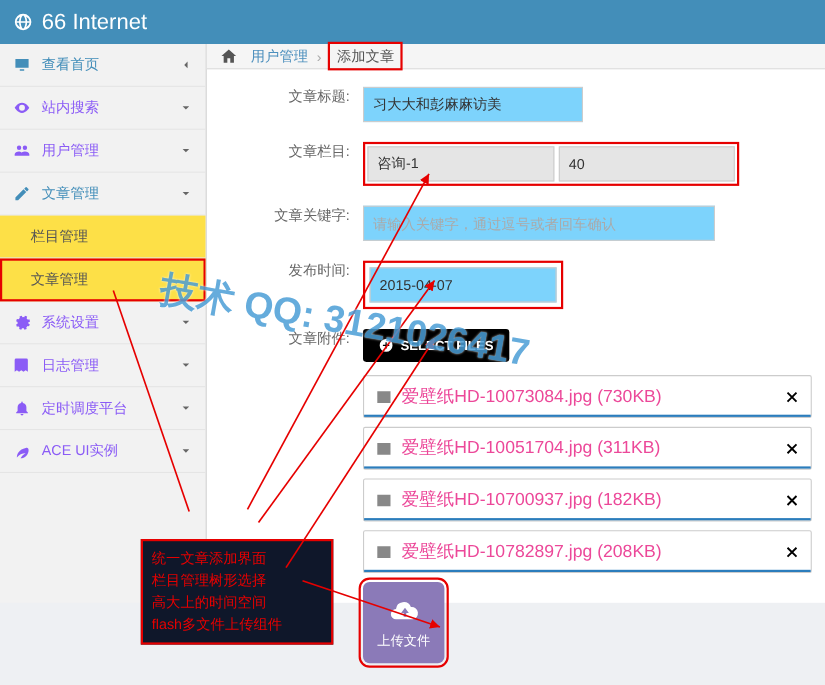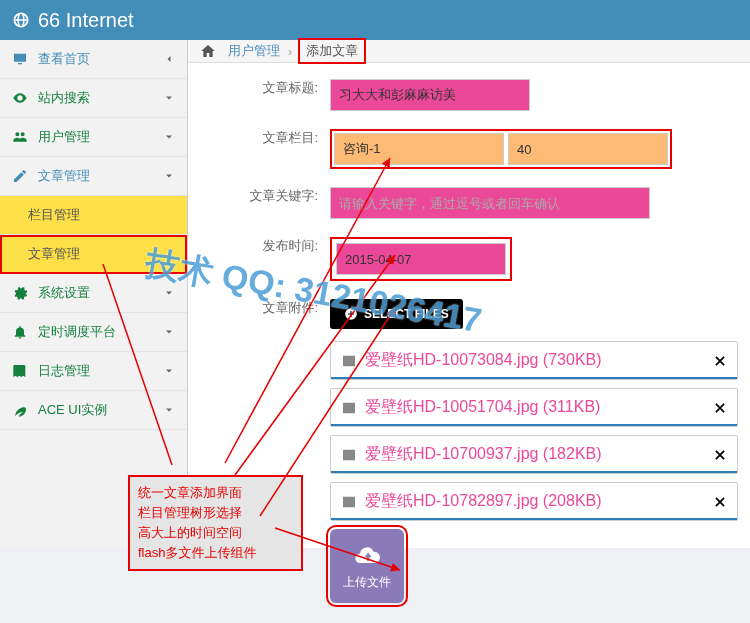--- a/index.html
+++ b/index.html
@@ -1,57 +1,57 @@
 <!DOCTYPE html>
 <html><head>
 <meta charset="utf-8">
 <style>
   *{box-sizing:border-box;margin:0;padding:0;font-family:"Microsoft YaHei",Arial,sans-serif}
   body{width:750px;height:623px;overflow:hidden;background:#eef0f3;color:#555;font-size:13px;position:relative}
   .topbar{height:40px;background:#438eb9;color:#fff;display:flex;align-items:center;padding:0 12px;font-size:20px}
   .topbar .globe{width:18px;height:18px;margin-right:8px;fill:#fff}
   .shell{display:flex;height:508px}
   .sidebar{width:188px;background:#f2f2f2;border-right:1px solid #ccc;overflow:hidden}
-  .side-item{display:flex;align-items:center;padding:10px 12px;border-bottom:1px solid #e5e5e5;cursor:pointer;color:#15803d}
+  .side-item{display:flex;align-items:center;padding:10px 12px;border-bottom:1px solid #e5e5e5;cursor:pointer;color:#8b5cf6}
   .side-item.active{color:#438eb9}
   .side-item .ic{width:16px;height:16px;margin-right:10px;fill:currentColor;flex-shrink:0}
   .side-item .chev{width:12px;height:12px;margin-left:auto;fill:#666}
   .subnav{background:#fde047}
   .sub-item{padding:10px 10px 10px 28px;border-bottom:1px solid #e5e5e5;color:#555;cursor:pointer}
   .sub-item.highlight{outline:2px solid #e60000;outline-offset:-2px}
   .main{flex:1;background:#fff;display:flex;flex-direction:column;position:relative}
   .breadcrumb{height:36px;border-bottom:1px solid #ddd;display:flex;align-items:center;padding:0 12px;background:#f5f5f5;color:#4c8fbd}
   .breadcrumb .home{width:16px;height:16px;fill:#555;margin-right:8px}
   .breadcrumb span{margin:0 4px}
   .breadcrumb .sep{color:#aaa}
   .breadcrumb .cur{outline:2px solid #e60000;padding:2px 6px;color:#555}
   .form{padding:16px 12px 0 12px}
   .row{display:flex;margin-bottom:18px}
   .lab{width:130px;text-align:right;padding-right:12px;color:#666}
-  .inp{height:32px;border:1px solid #ccc;padding:0 8px;font-size:13px;background:#ec4899;color:#333}
+  .inp{height:32px;border:1px solid #ccc;padding:0 8px;font-size:13px;background:#7dd3fc;color:#333}
   .inp::placeholder{color:#aaa}
   .inp.title{width:200px}
   .col-wrap{display:flex;border:2px solid #e60000;padding:2px}
-  .col-wrap .inp{background:#fdba74;border:1px solid #ccc}
+  .col-wrap .inp{background:#e5e5e5;border:1px solid #ccc}
   .col-wrap .inp:first-child{width:170px;margin-right:4px}
   .col-wrap .inp:last-child{width:160px}
   .date-wrap{border:2px solid #e60000;padding:4px}
   .date-wrap .inp{width:170px}
   .filebtn{display:inline-flex;align-items:center;background:#000000;color:#fff;border-radius:3px;padding:8px 14px;font-weight:bold;font-size:12px;cursor:pointer}
   .filebtn .plus{width:14px;height:14px;fill:#fff;margin-right:6px}
   .file-list{margin-left:130px;margin-top:-6px}
   .file-item{display:flex;align-items:center;border:1px solid #ccc;border-radius:2px;margin-bottom:8px;padding:8px 10px;position:relative}
   .file-item .pic{width:16px;height:16px;fill:#888;margin-right:8px}
   .file-item .nm{flex:1;font-size:16px;color:#ec4899}
   .file-item .x{width:14px;height:14px;fill:#333;cursor:pointer}
   .file-item .bar{position:absolute;left:0;bottom:0;height:2px;background:#2b7dbc;width:100%}
   .upload-tile{width:74px;height:74px;background:#8b7ab8;color:#fff;border-radius:6px;display:flex;flex-direction:column;align-items:center;justify-content:center;margin-left:130px;margin-top:8px;cursor:pointer;outline:2px solid #e60000;outline-offset:2px}
   .upload-tile svg{width:28px;height:28px;fill:#fff}
   .upload-tile span{font-size:12px;margin-top:4px}
-  .note{position:absolute;left:-60px;top:435px;width:175px;border:2px solid #e60000;background:#e5e5e5;padding:6px 8px;color:#e60000;font-size:13px;line-height:20px;z-index:30}
+  .note{position:absolute;left:-60px;top:450px;width:175px;border:2px solid #e60000;background:#0f172a;padding:6px 8px;color:#e60000;font-size:13px;line-height:20px;z-index:30}
   .overlay{position:absolute;top:0;left:0;pointer-events:none;z-index:40}
   .wm{position:absolute;left:150px;top:240px;font-size:34px;font-weight:bold;color:#4b9ed6;opacity:.85;transform:rotate(10deg);transform-origin:left top;pointer-events:none;z-index:50;white-space:nowrap;text-shadow:0 0 2px #fff}
 </style>
 </head>
 <body>
 
 <div class="topbar">
   <svg class="globe" viewBox="0 0 24 24">
       <path d="M12 2a10 10 0 1 0 0 20 10 10 0 0 0 0-20zm7.9 9h-3a16 16 0 0 0-1.2-5.5A8 8 0 0 1 19.9 11zM12 4c1 0 2.5 2.5 2.9 7H9.1C9.5 6.5 11 4 12 4zM8.3 5.5A16 16 0 0 0 7.1 11h-3a8 8 0 0 1 4.2-5.5zM4.1 13h3a16 16 0 0 0 1.2 5.5A8 8 0 0 1 4.1 13zM12 20c-1 0-2.5-2.5-2.9-7h5.8c-.4 4.5-1.9 7-2.9 7zm3.7-1.5a16 16 0 0 0 1.2-5.5h3a8 8 0 0 1-4.2 5.5z"></path>
     </svg>
@@ -104,32 +104,32 @@
       <svg class="ic" viewBox="0 0 24 24">
           <path d="M12 8a4 4 0 1 0 0 8 4 4 0 0 0 0-8zm9 4l2-1-1-3-2 .5a9 9 0 0 0-1.7-1.7L19 4l-3-1-1 2a9 9 0 0 0-2.4 0l-1-2-3 1 .5 2.3A9 9 0 0 0 7.4 8L5 7.5l-1 3 2 1a9 9 0 0 0 0 2.4l-2 1 1 3 2-.5a9 9 0 0 0 1.7 1.7L8 21l3 1 1-2a9 9 0 0 0 2.4 0l1 2 3-1-.5-2.3a9 9 0 0 0 1.7-1.7l2 .5 1-3-2-1a9 9 0 0 0 0-2.4z"></path>
         </svg>
       <span>系统设置</span>
       <svg class="chev" viewBox="0 0 24 24">
           <path d="M6 9l6 6 6-6z"></path>
         </svg>
     </div>
     <div class="side-item">
       <svg class="ic" viewBox="0 0 24 24">
+          <path d="M4 3h14a2 2 0 0 1 2 2v16l-3-2-3 2-3-2-3 2-3-2-3 2V5a2 2 0 0 1 2-2z"></path>
+        </svg>
+      <span>日志管理</span>
+      <svg class="chev" viewBox="0 0 24 24">
+          <path d="M6 9l6 6 6-6z"></path>
+        </svg>
+    </div>
+    <div class="side-item">
+      <svg class="ic" viewBox="0 0 24 24">
           <path d="M12 22a2 2 0 0 0 2-2h-4a2 2 0 0 0 2 2zm6-6V11a6 6 0 0 0-5-5.9V4a1 1 0 0 0-2 0v1.1A6 6 0 0 0 6 11v5l-2 2v1h16v-1l-2-2z"></path>
         </svg>
       <span>定时调度平台</span>
-      <svg class="chev" viewBox="0 0 24 24">
-          <path d="M6 9l6 6 6-6z"></path>
-        </svg>
-    </div>
-    <div class="side-item">
-      <svg class="ic" viewBox="0 0 24 24">
-          <path d="M4 3h14a2 2 0 0 1 2 2v16l-3-2-3 2-3-2-3 2-3-2-3 2V5a2 2 0 0 1 2-2z"></path>
-        </svg>
-      <span>日志管理</span>
       <svg class="chev" viewBox="0 0 24 24">
           <path d="M6 9l6 6 6-6z"></path>
         </svg>
     </div>
     <div class="side-item">
       <svg class="ic" viewBox="0 0 24 24">
           <path d="M17 8C8 10 5 16 5 21c3-4 7-6 12-6-4 2-6 5-7 7 6 0 11-5 11-11 0-2-1-4-4-3z"></path>
         </svg>
       <span>ACE UI实例</span>
       <svg class="chev" viewBox="0 0 24 24">

